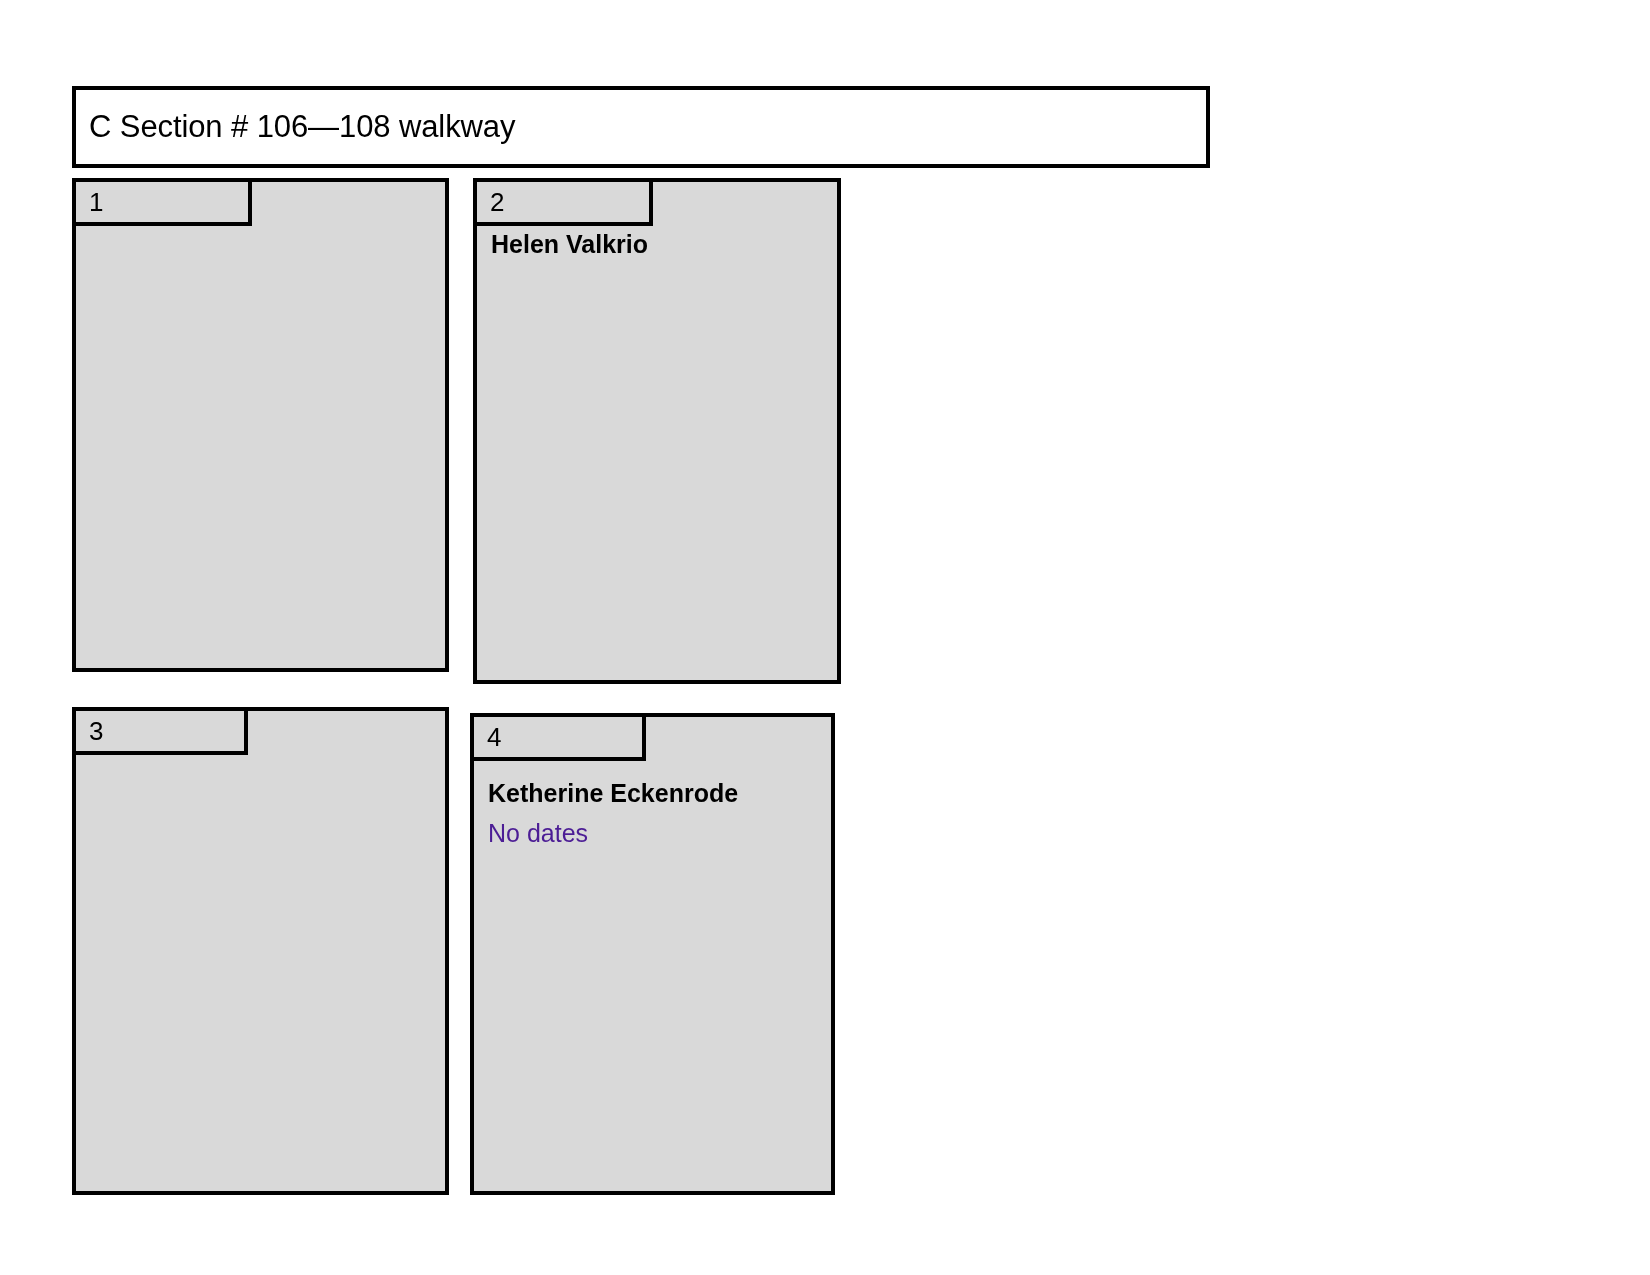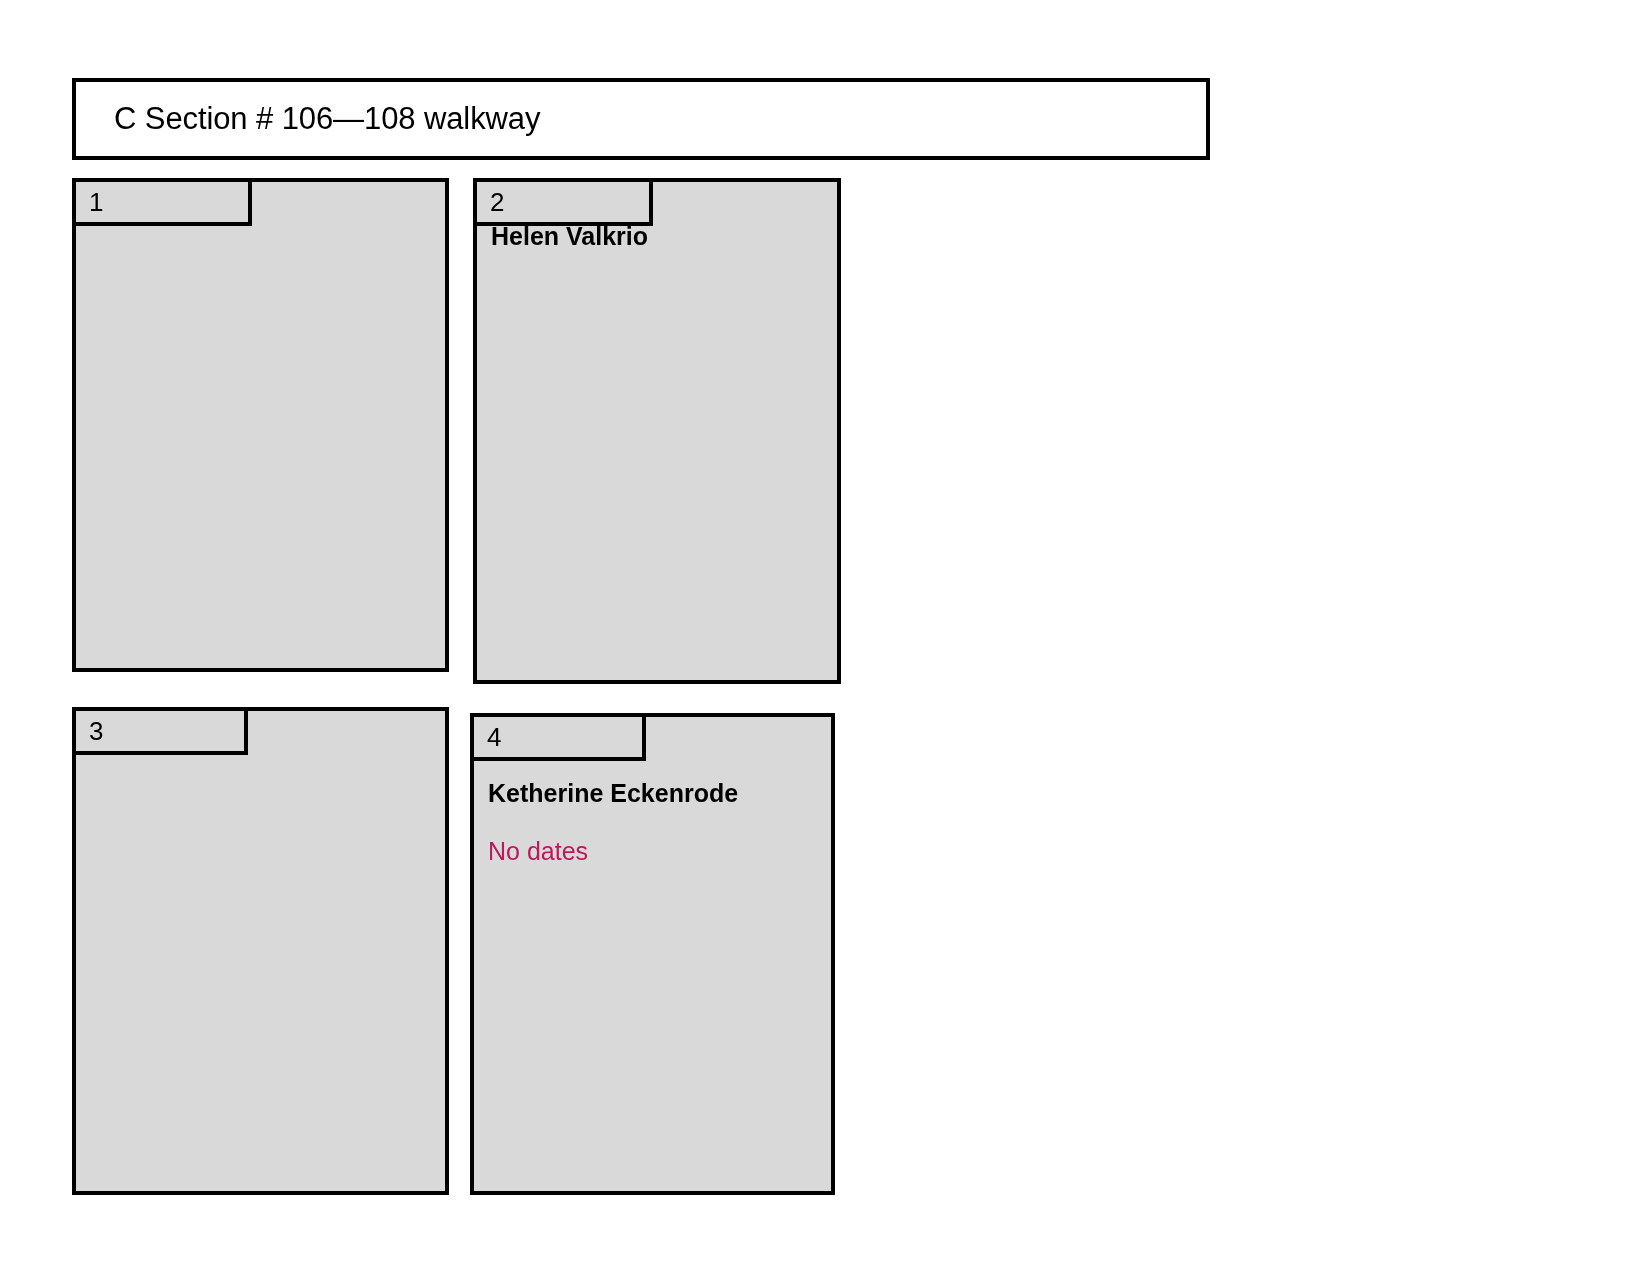--- a/index.html
+++ b/index.html
@@ -20,29 +20,28 @@
     position: relative;
     width: 1650px;
     height: 1275px;
     background: #ffffff;
   }
 
   
   .title-bar {
     position: absolute;
     left: 72px;
-    top: 78px;
+    top: 86px;
     width: 1138px;
     height: 82px;
     box-sizing: border-box;
     border: 4px solid #000000;
     background: #ffffff;
     display: flex;
     align-items: center;
-    padding-left: 25px;
   }
   .title-text {
     padding-left: 13px;
     font-size: 31px;
     font-weight: 400;
     color: #000000;
     line-height: 1.1;
     letter-spacing: -0.1px;
     white-space: nowrap;
   }
@@ -81,40 +80,40 @@
     padding: 0 14px;
   }
   .plot-name {
     font-size: 25px;
     font-weight: 700;
     color: #000000;
     line-height: 1.15;
     white-space: nowrap;
   }
   .plot-note {
-    margin-top: 29px;
+    margin-top: 11px;
     font-size: 25px;
     font-weight: 400;
-    color: #be185d;
+    color: #4c1d95;
     line-height: 1.15;
     white-space: nowrap;
   }
   .plot-name:empty,
   .plot-note:empty { display: none; }
 
   
   
   #card-1 { left: 72px;  top: 178px;  width: 377px; height: 494px; }
   #card-1 .plot-number-box { width: 180px; height: 48px; }
   #card-1 .plot-body { top: 52px; }
 
   
   #card-2 { left: 473px; top: 178px;  width: 368px; height: 506px; }
   #card-2 .plot-number-box { width: 180px; height: 48px; }
-  #card-2 .plot-body { top: 40px; }
+  #card-2 .plot-body { top: 48px; }
 
   
   #card-3 { left: 72px;  top: 707px;  width: 377px; height: 488px; }
   #card-3 .plot-number-box { width: 176px; height: 48px; }
   #card-3 .plot-body { top: 52px; }
 
   
   #card-4 { left: 470px; top: 713px;  width: 365px; height: 482px; }
   #card-4 .plot-number-box { width: 176px; height: 48px; }
   #card-4 .plot-body { top: 62px; }

